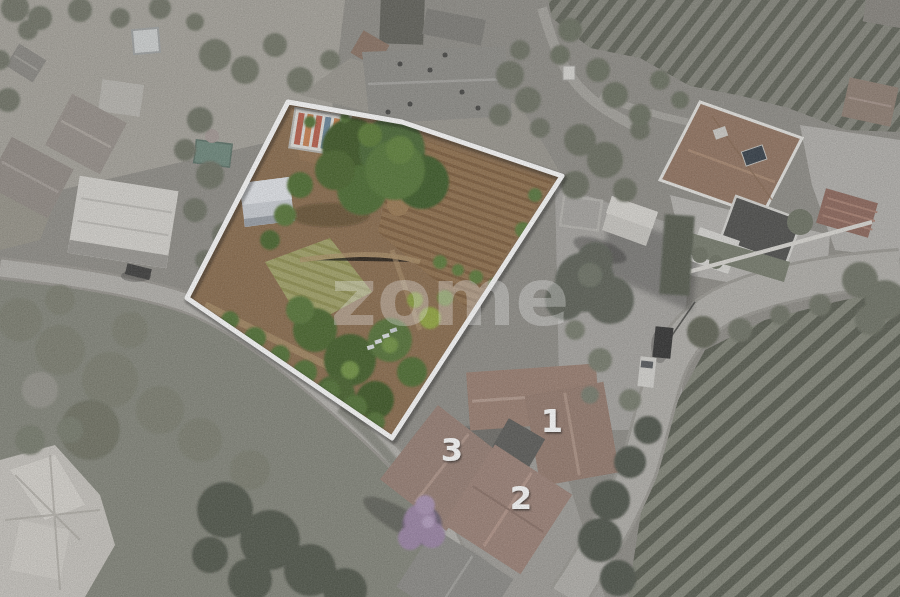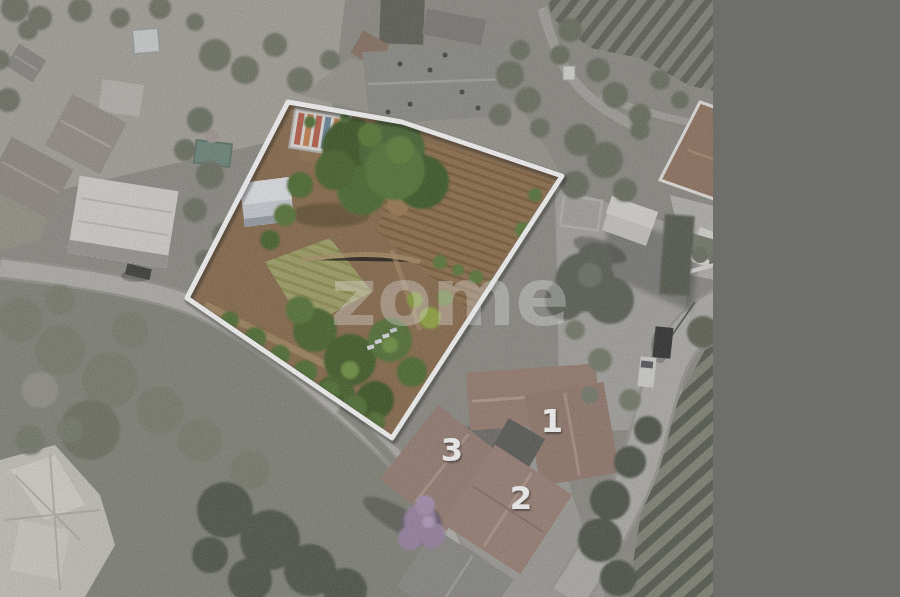--- a/index.html
+++ b/index.html
@@ -1,16 +1,16 @@
 <!DOCTYPE html>
 <html><head>
 <meta charset="utf-8">
 <style>
   html,body{margin:0;padding:0;background:#6e6e6a;}
-  .stage{width:713px;height:597px;margin:0;position:relative;overflow:hidden;}
+  .stage{width:900px;height:597px;margin:0;position:relative;overflow:hidden;}
   svg{display:block;}
   text{font-family:"DejaVu Sans","Liberation Sans",sans-serif;}
   .marker{font-size:32px;font-weight:bold;}
   .watermark{font-size:80px;font-weight:bold;letter-spacing:0px;}
 </style>
 </head>
 <body>
 
 <figure class="stage">
 <svg width="900" height="597" viewBox="0 0 900 597" xmlns="http://www.w3.org/2000/svg">

